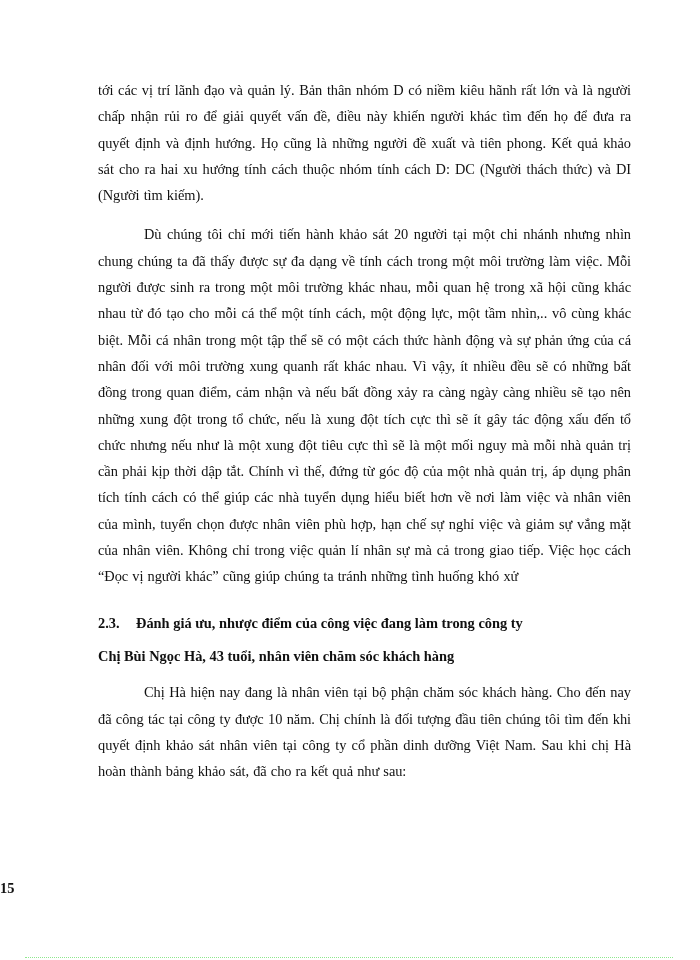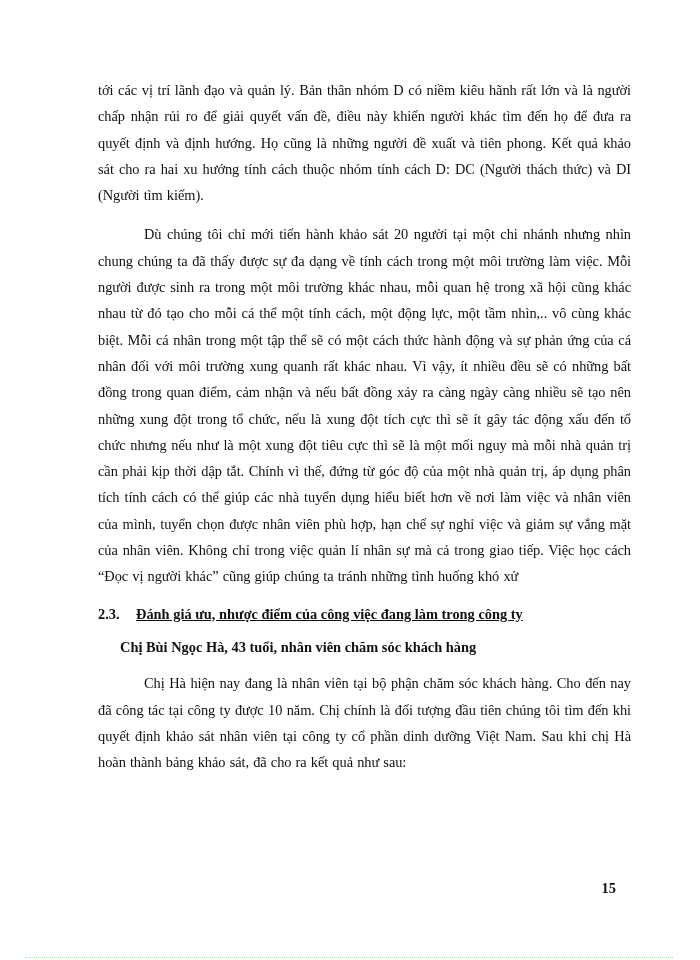--- a/index.html
+++ b/index.html
@@ -38,29 +38,29 @@
     .heading {
       margin: 0;
       font-size: 14.4px;
       font-weight: bold;
       line-height: 26.3px;
     }
     .heading .num {
       display: inline-block;
       width: 38px;
     }
-    .h-section { margin-top: 11px; text-decoration: underline; }
-    .h-person { margin-top: 7px; margin-left: 22px; }
+    .h-section { margin-top: 20px; }
+    .h-person { margin-top: 7px; }
     .para.after-person { margin-top: 10px; }
     .page-number {
       position: absolute;
       left: 0;
       width: 616px;
       top: 880px;
-      text-align: right;
+      text-align: left;
       font-size: 14.4px;
       font-weight: bold;
     }
     .footer-rule {
       position: absolute;
       left: 25px;
       width: 648px;
       top: 957px;
       height: 0;
       border-top: 1px dotted #8ee88e;

